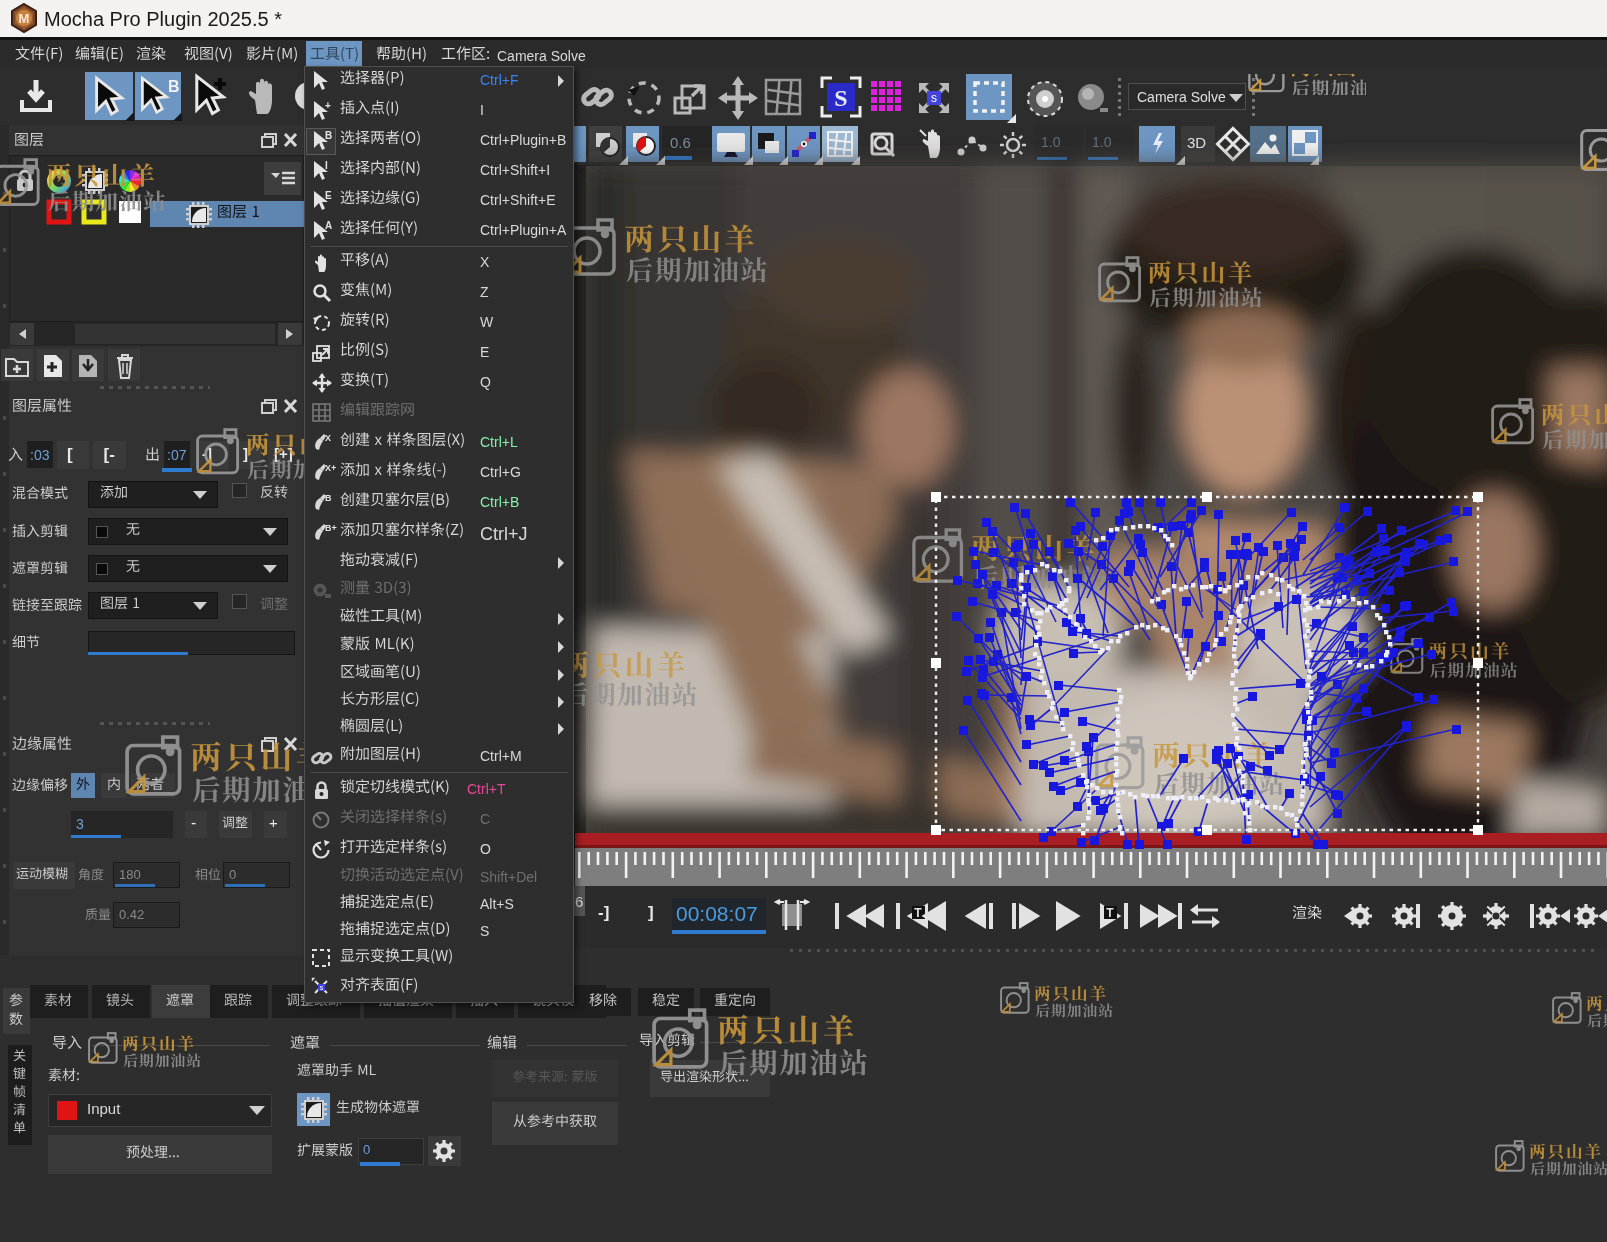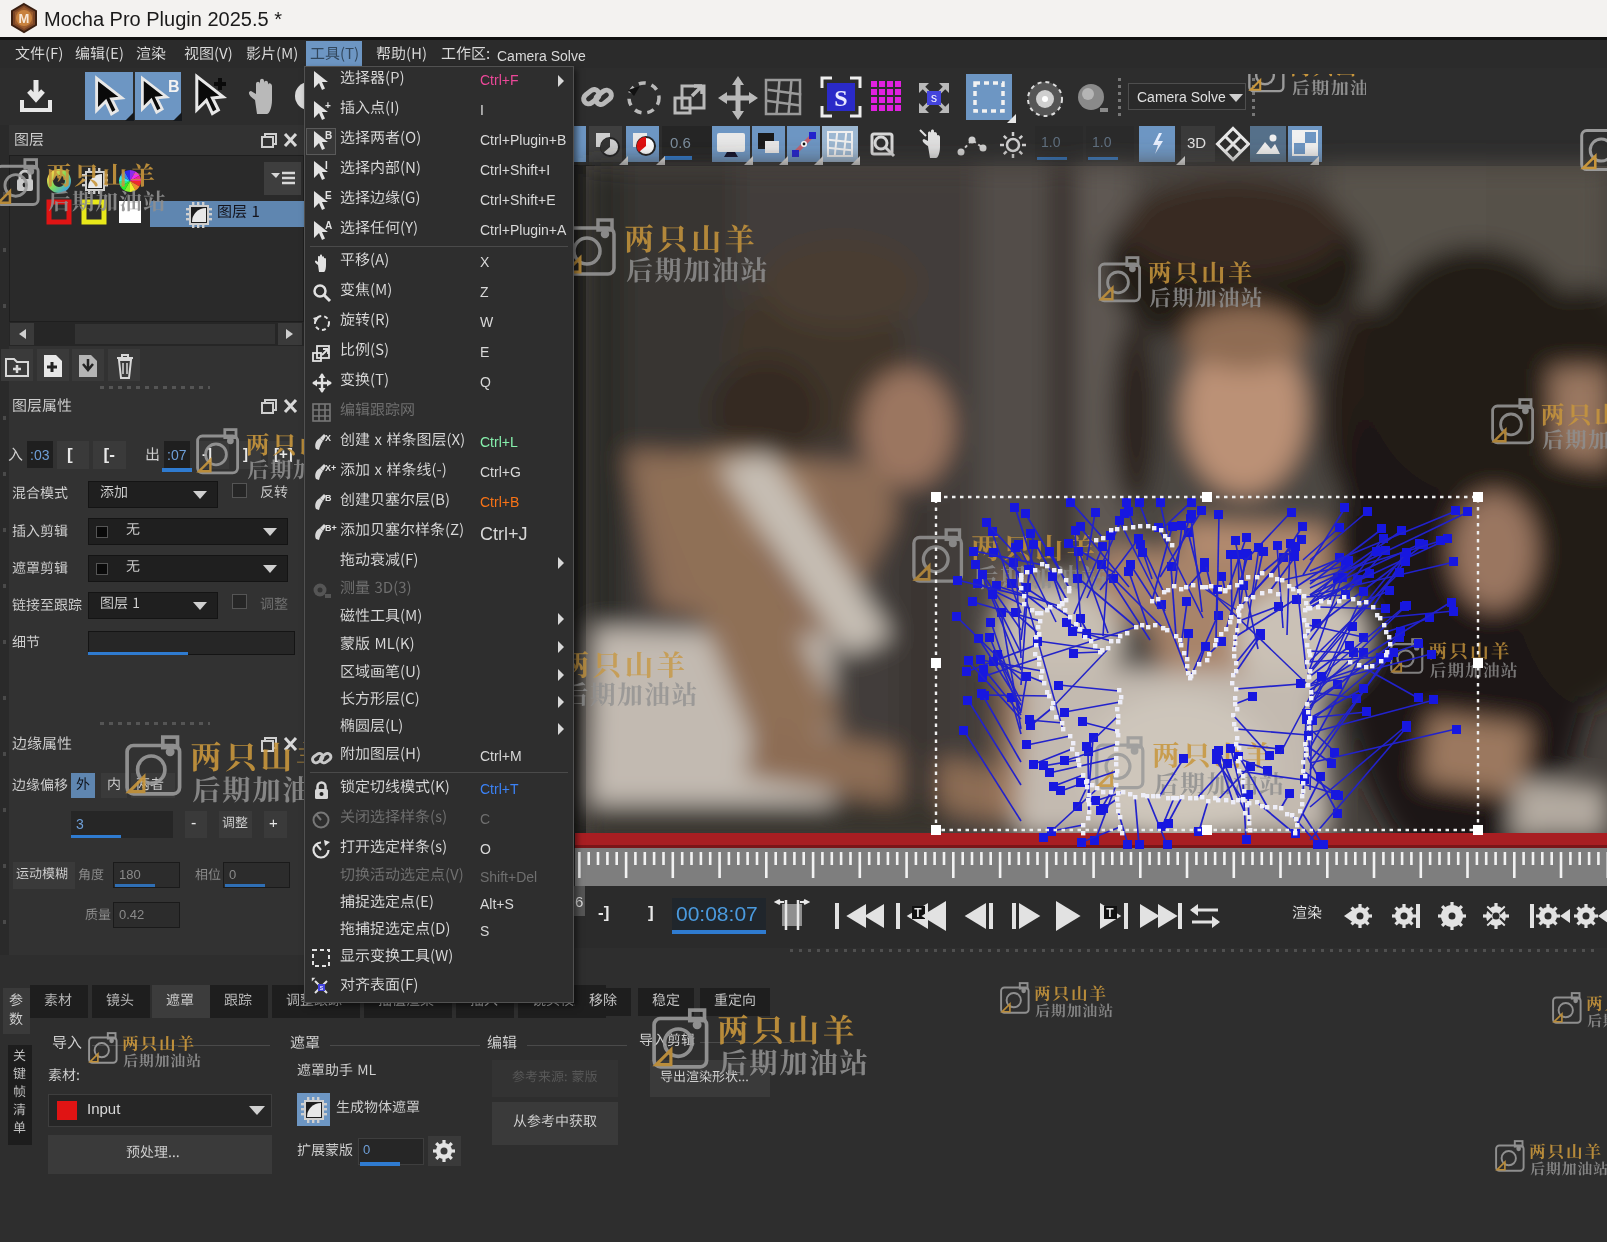--- a/index.html
+++ b/index.html
@@ -1516,21 +1516,21 @@
 <svg class="t " style="left:340px;top:70px" width="66" height="20">
     <g transform="translate(0,12.9) scale(0.015000,-0.015000)" fill="#d8d8d8">
       <use href="#a113"></use>
       <use href="#a114" x="1000"></use>
       <use href="#a115" x="2000"></use>
       <use href="#a2" x="3000"></use>
       <use href="#a116" x="3338"></use>
       <use href="#a4" x="3971"></use>
     </g>
   </svg>
-<div class="lt" style="left:480px;top:72px;font-size:14px;color:#ec4899;font-weight:normal;letter-spacing:0px">Ctrl+F</div>
+<div class="lt" style="left:480px;top:72px;font-size:14px;color:#3b82f6;font-weight:normal;letter-spacing:0px">Ctrl+F</div>
 <svg class="t" style="left:557px;top:75px" width="8" height="12">
     <path d="M1 0 L7 6 L1 12 Z" fill="#d8d8d8"></path>
   </svg>
 <svg class="t" style="left:312px;top:71px" width="24" height="22">
     <path d="M2 0 L2 17 L7 12 L10 19 L13 17.5 L10 11 L16 11 Z" fill="#e2e2e2"></path>
   </svg>
 <svg class="t " style="left:340px;top:100px" width="61" height="20">
     <g transform="translate(0,12.9) scale(0.015000,-0.015000)" fill="#d8d8d8">
       <use href="#a39"></use>
       <use href="#a29" x="1000"></use>
@@ -1739,21 +1739,21 @@
       <use href="#a138" x="1000"></use>
       <use href="#a145" x="2000"></use>
       <use href="#a146" x="3000"></use>
       <use href="#a147" x="4000"></use>
       <use href="#a25" x="5000"></use>
       <use href="#a2" x="6000"></use>
       <use href="#a148" x="6338"></use>
       <use href="#a4" x="6995"></use>
     </g>
   </svg>
-<div class="lt" style="left:480px;top:494px;font-size:14px;color:#f97316;font-weight:normal;letter-spacing:0px">Ctrl+B</div>
+<div class="lt" style="left:480px;top:494px;font-size:14px;color:#86efac;font-weight:normal;letter-spacing:0px">Ctrl+B</div>
 <svg class="t" style="left:312px;top:493px" width="26" height="22">
     <path d="M4 16 C2 12 4 7 8 5 L11 8 C9 11 8 13 7 17 Z" fill="#d8d8d8"></path>
     <path d="M8 5 L12 1 L14 3 L11 8 Z" fill="#d8d8d8"></path>
     <text x="13" y="8" font-size="9" font-weight="bold" fill="#e2e2e2" font-family="Liberation Sans">B</text>
   </svg>
 <svg class="t " style="left:340px;top:522px" width="126" height="20">
     <g transform="translate(0,12.9) scale(0.015000,-0.015000)" fill="#d8d8d8">
       <use href="#a35"></use>
       <use href="#a36" x="1000"></use>
       <use href="#a145" x="2000"></use>
@@ -1895,21 +1895,21 @@
       <use href="#a86" x="1000"></use>
       <use href="#a169" x="2000"></use>
       <use href="#a143" x="3000"></use>
       <use href="#a33" x="4000"></use>
       <use href="#a34" x="5000"></use>
       <use href="#a2" x="6000"></use>
       <use href="#a157" x="6338"></use>
       <use href="#a4" x="6984"></use>
     </g>
   </svg>
-<div class="lt" style="left:480px;top:781px;font-size:14px;color:#3b82f6;font-weight:normal;letter-spacing:0px">Ctrl+T</div>
+<div class="lt" style="left:467px;top:781px;font-size:14px;color:#ec4899;font-weight:normal;letter-spacing:0px">Ctrl+T</div>
 <svg class="t" style="left:312px;top:780px" width="22" height="22">
     <rect x="3" y="9" width="13" height="10" rx="1.5" fill="#d8d8d8"></rect>
     <path d="M5.5 9 V6.5 a4 4 0 0 1 8 0 V9" stroke="#d8d8d8" stroke-width="2.5" fill="none"></path>
     <circle cx="9.5" cy="14" r="2" fill="#222"></circle>
   </svg>
 <svg class="t " style="left:340px;top:809px" width="109" height="20">
     <g transform="translate(0,12.9) scale(0.015000,-0.015000)" fill="#6f6f6f">
       <use href="#a72"></use>
       <use href="#a170" x="1000"></use>
       <use href="#a113" x="2000"></use>

